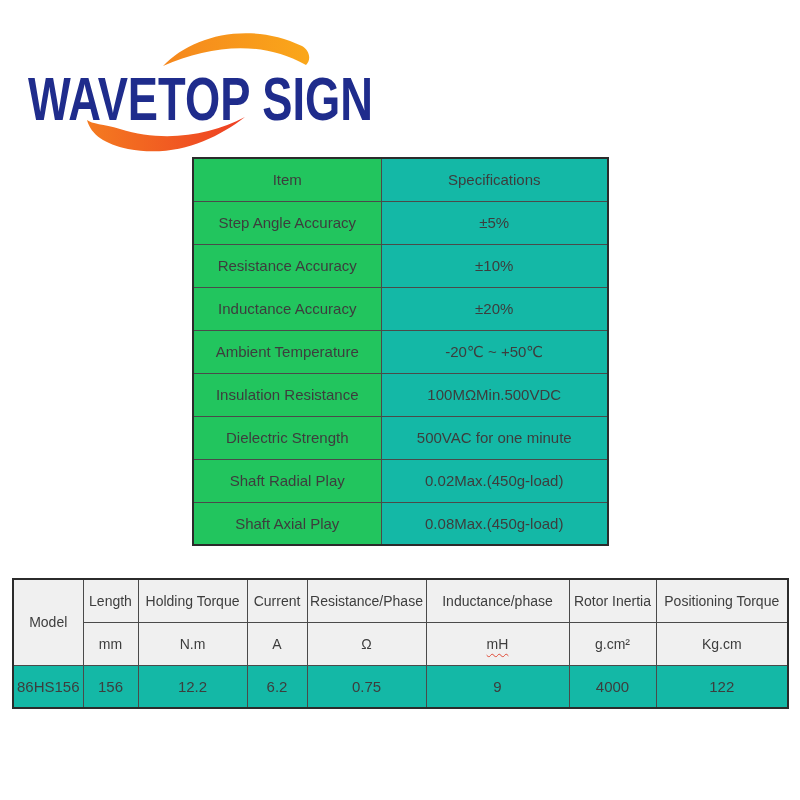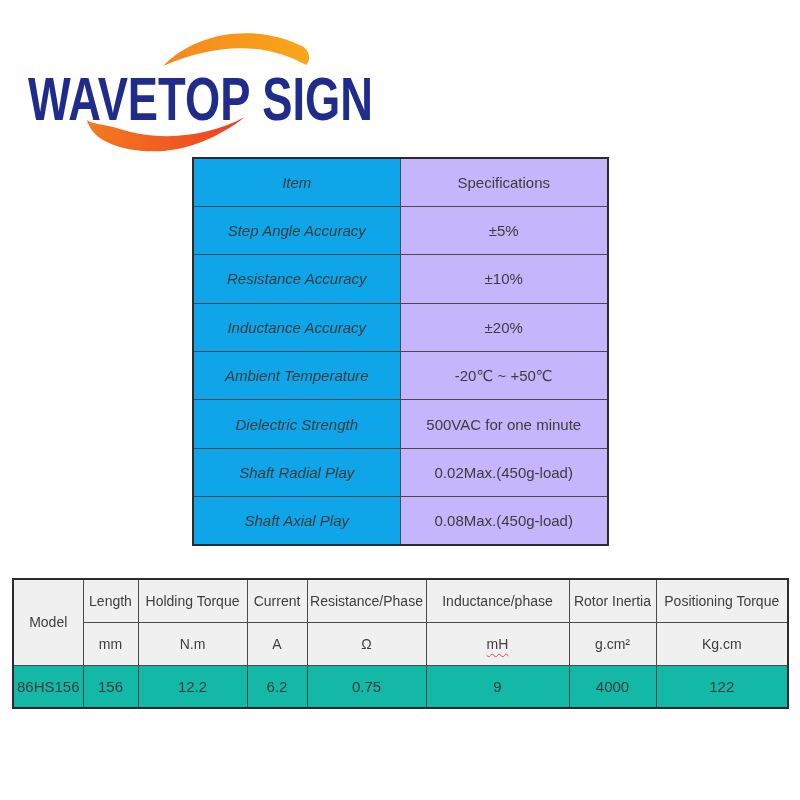--- a/index.html
+++ b/index.html
@@ -22,22 +22,22 @@
     width: 417px; height: 389px;
     border: 2px solid #2b2b2b;
   }
   .spec-table td, .spec-table th {
     border: 1px solid #4a4a4a;
     font-size: 15px; font-weight: 400;
     text-align: center; vertical-align: middle;
     color: #3d3d3d;
   }
   .spec-table tr { height: 38.9px; }
-  .spec-table .item-cell { width: 207px; background: #0ea5e9; font-style: italic; }
-  .spec-table .spec-cell { background: #c4b5fd; }
+  .spec-table .item-cell { width: 188px; background: #22c55e; }
+  .spec-table .spec-cell { background: #14b8a6; }
 
   
   .model-table {
     position: absolute; left: 12px; top: 578px;
     width: 775px;
     border: 2px solid #2b2b2b;
   }
   .model-table td, .model-table th {
     border: 1px solid #4a4a4a;
     font-size: 14px; font-weight: 400;
@@ -94,20 +94,24 @@
     </tr>
     <tr>
       <td class="item-cell">Inductance Accuracy</td>
       <td class="spec-cell">±20%</td>
     </tr>
     <tr>
       <td class="item-cell">Ambient Temperature</td>
       <td class="spec-cell">-20℃ ~ +50℃</td>
     </tr>
     <tr>
+      <td class="item-cell">Insulation Resistance</td>
+      <td class="spec-cell">100MΩMin.500VDC</td>
+    </tr>
+    <tr>
       <td class="item-cell">Dielectric Strength</td>
       <td class="spec-cell">500VAC for one minute</td>
     </tr>
     <tr>
       <td class="item-cell">Shaft Radial Play</td>
       <td class="spec-cell">0.02Max.(450g-load)</td>
     </tr>
     <tr>
       <td class="item-cell">Shaft Axial Play</td>
       <td class="spec-cell">0.08Max.(450g-load)</td>

